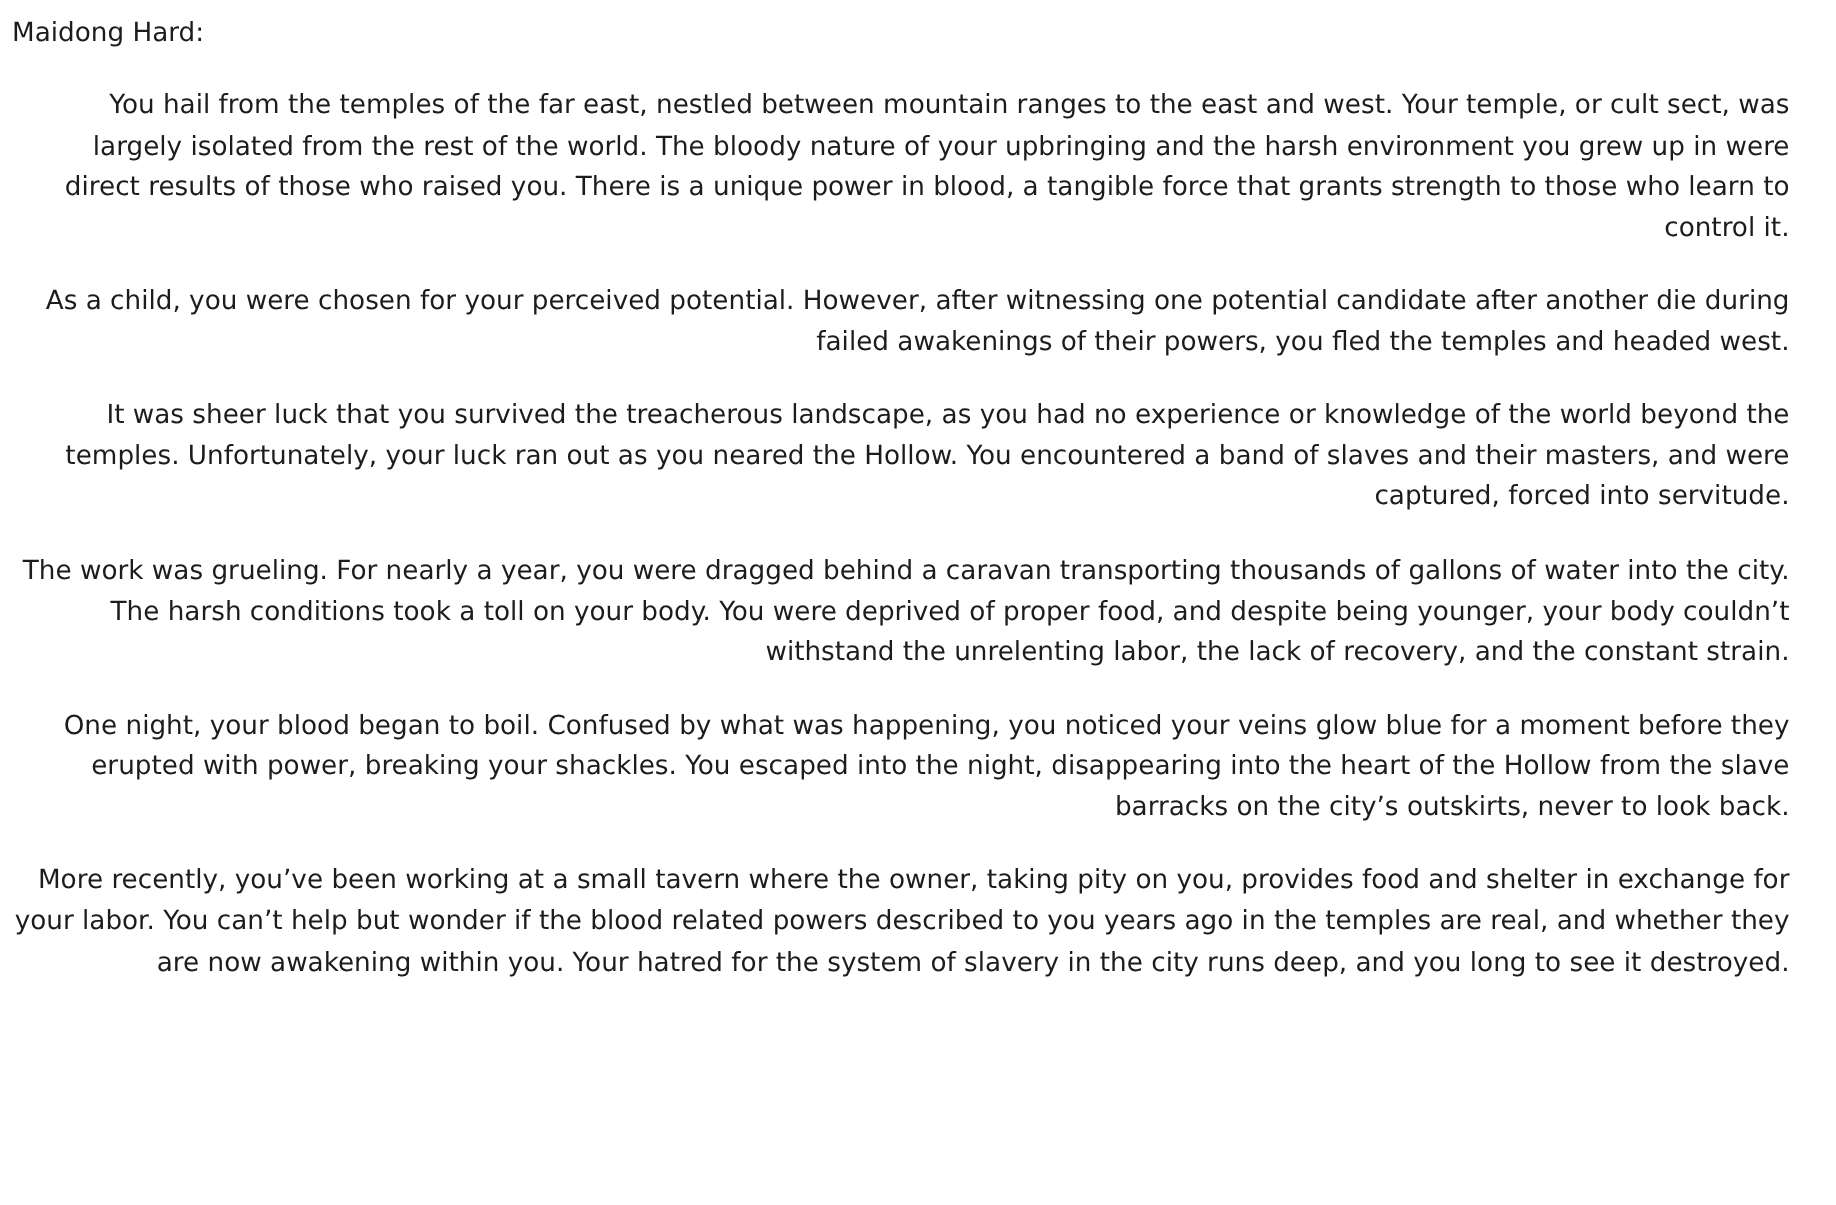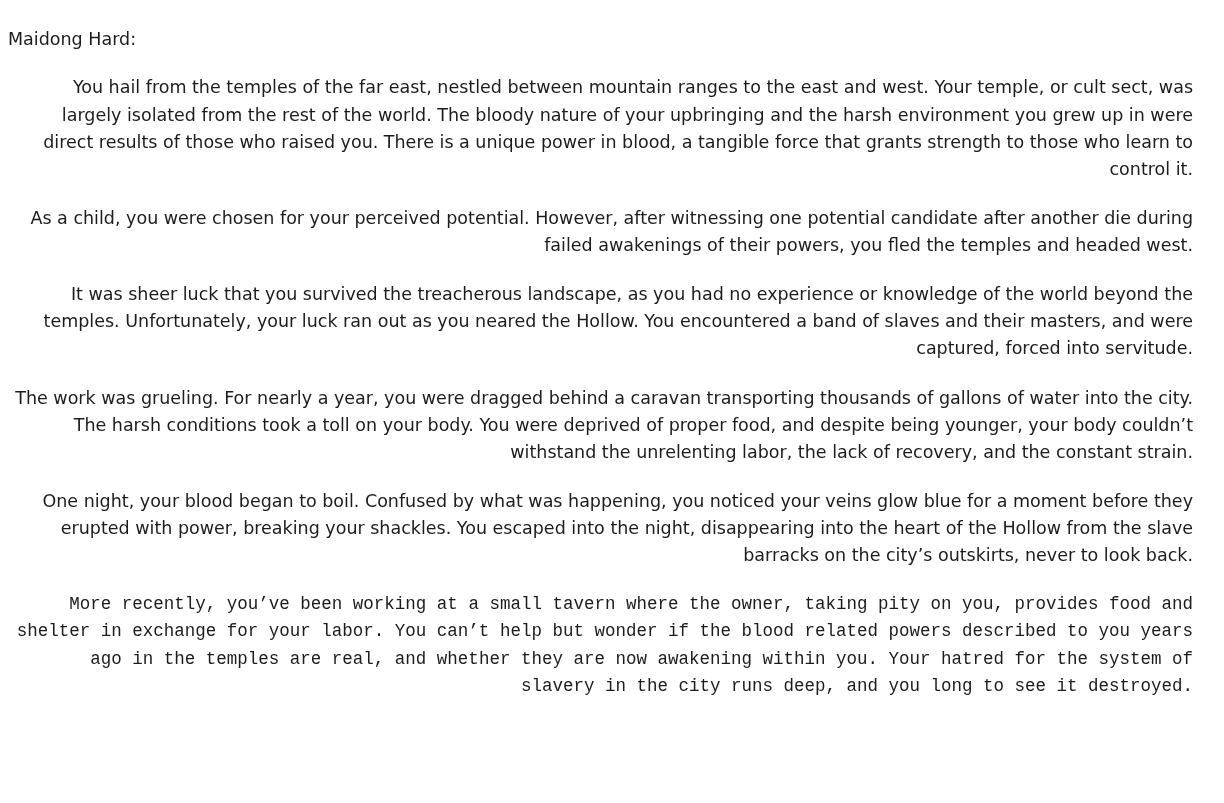--- a/index.html
+++ b/index.html
@@ -11,39 +11,37 @@
     width: 1224px;
     height: 803px;
     font-family: "DejaVu Sans", sans-serif;
     color: #1c1c1c;
     overflow: hidden;
   }
   .page {
     box-sizing: border-box;
     width: 1224px;
     padding: 10px 30px 0 8px;
-    margin-top: 17px;
   }
   .doc-title {
     font-size: 17.5px;
     line-height: 1.45;
     margin: 0 0 22px 0;
     color: #1c1c1c;
   }
   .para {
     font-size: 17.5px;
     line-height: 1.55;
     margin: 0 0 22px 0;
     color: #1c1c1c;
     text-align: right;
     max-width: 1185px;
   }
   .para:last-child {
     margin-bottom: 0;
-    font-family: Liberation Mono, monospace;
   }
 </style>
 </head>
 <body>
 
 <div class="page">
   <p class="doc-title">Maidong Hard:</p>
   <p class="para">You hail from the temples of the far east, nestled between mountain ranges to the east and west. Your temple, or cult sect, was largely isolated from the rest of the world. The bloody nature of your upbringing and the harsh environment you grew up in were direct results of those who raised you. There is a unique power in blood, a tangible force that grants strength to those who learn to control it.</p>
   <p class="para">As a child, you were chosen for your perceived potential. However, after witnessing one potential candidate after another die during failed awakenings of their powers, you fled the temples and headed west.</p>
   <p class="para">It was sheer luck that you survived the treacherous landscape, as you had no experience or knowledge of the world beyond the temples. Unfortunately, your luck ran out as you neared the Hollow. You encountered a band of slaves and their masters, and were captured, forced into servitude.</p>

